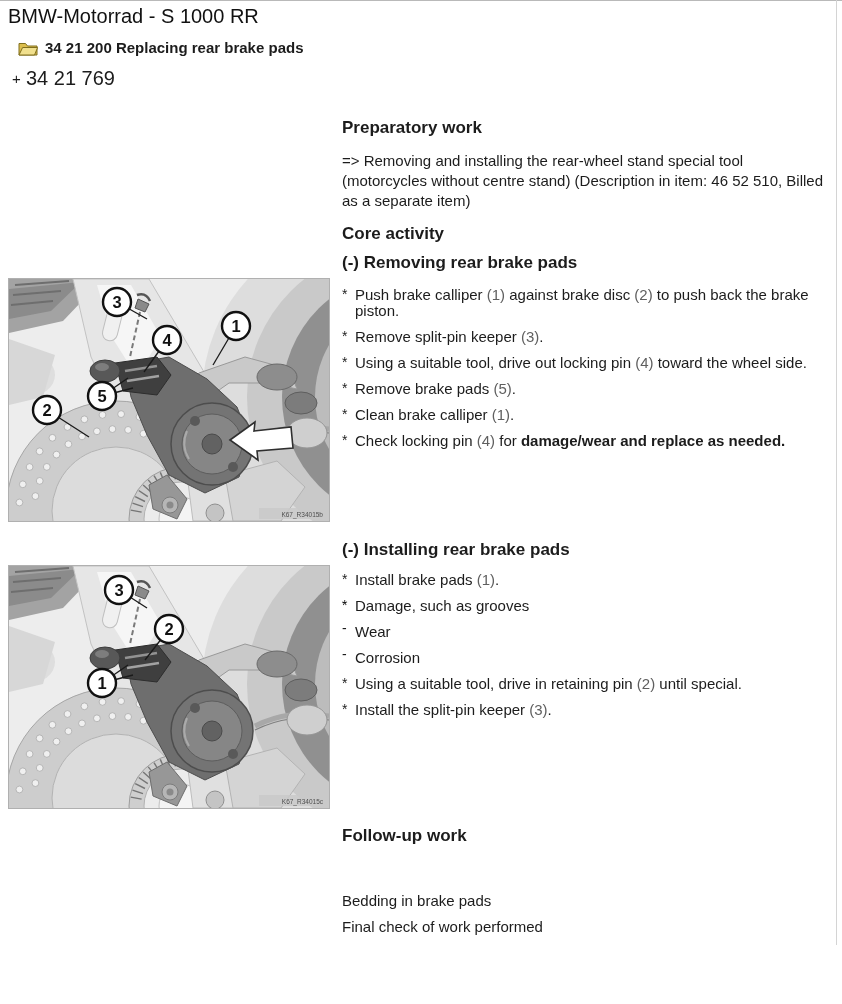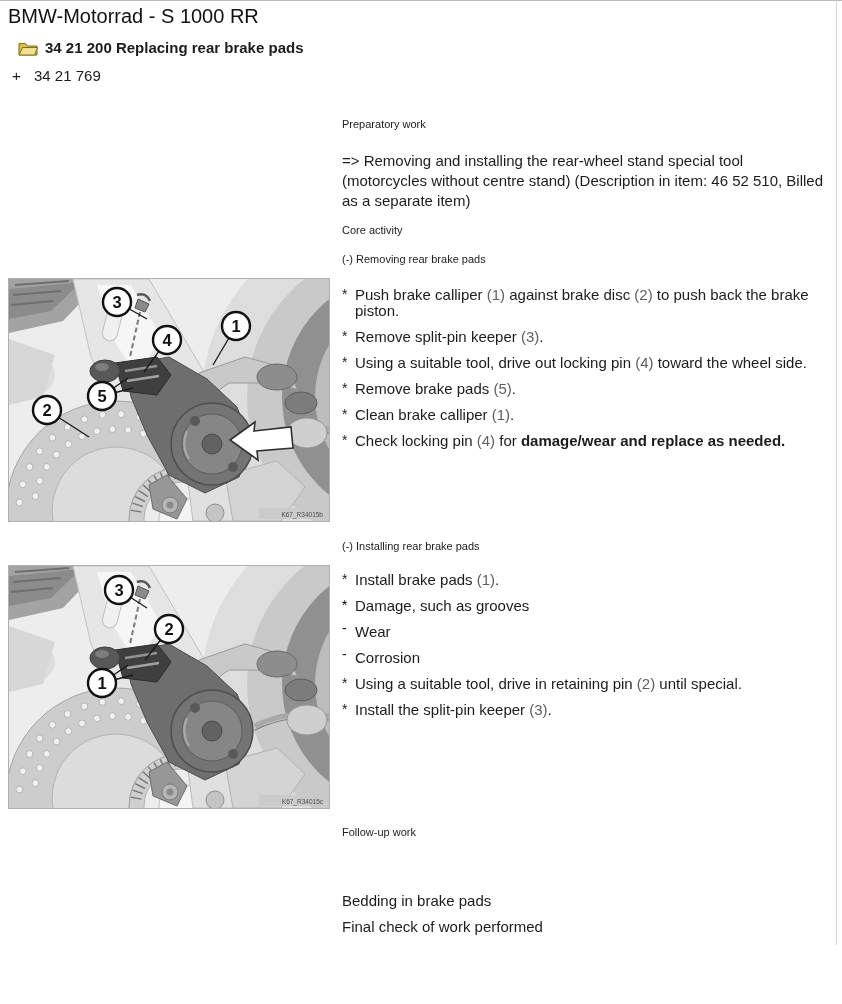--- a/index.html
+++ b/index.html
@@ -12,24 +12,24 @@
   .top-border{position:absolute;left:0;top:0;width:842px;height:1px;background:#b9b9b9;}
   .right-border{position:absolute;top:0;right:5px;width:1px;height:945px;background:#d4d4d4;}
 
   .titlebar{position:absolute;left:8px;top:5px;font-size:20px;color:#111;}
 
   .tree-folder-row{position:absolute;left:12px;top:39px;display:flex;align-items:flex-end;margin-left:6px;}
   .folder-icon{width:20px;height:15px;display:inline-block;}
   .folder-label{font-size:15px;font-weight:bold;margin-left:7px;white-space:nowrap;}
   .tree-child-row{position:absolute;left:12px;top:67px;display:flex;align-items:center;}
   .expander{font-size:15px;width:10px;display:inline-block;}
-  .child-label{font-size:15px;margin-left:12px;white-space:nowrap;}
+  .child-label{font-size:20px;margin-left:4px;white-space:nowrap;}
 
   .abs{position:absolute;}
-  .heading{font-size:11px;font-weight:normal;color:#1c1c1c;white-space:nowrap;}
+  .heading{font-size:17px;font-weight:bold;color:#1c1c1c;white-space:nowrap;}
   .prep-link{width:482px;font-size:15px;font-weight:normal;line-height:20px;color:#1c1c1c;}
   .plain-line{font-size:15px;color:#1c1c1c;white-space:nowrap;margin-top:40px;}
 
   .steps{width:492px;}
   .step{position:relative;padding-left:13px;margin-bottom:10px;
         font-size:15px;line-height:16px;color:#1c1c1c;}
   .step .marker{position:absolute;left:0;font-weight:normal;}
   .step .marker.star{top:-1px;font-size:14px;}
   .step .marker.dash{top:-4px;font-size:14px;}
   .step .num{color:var(--muted,#5f5f5f);}

